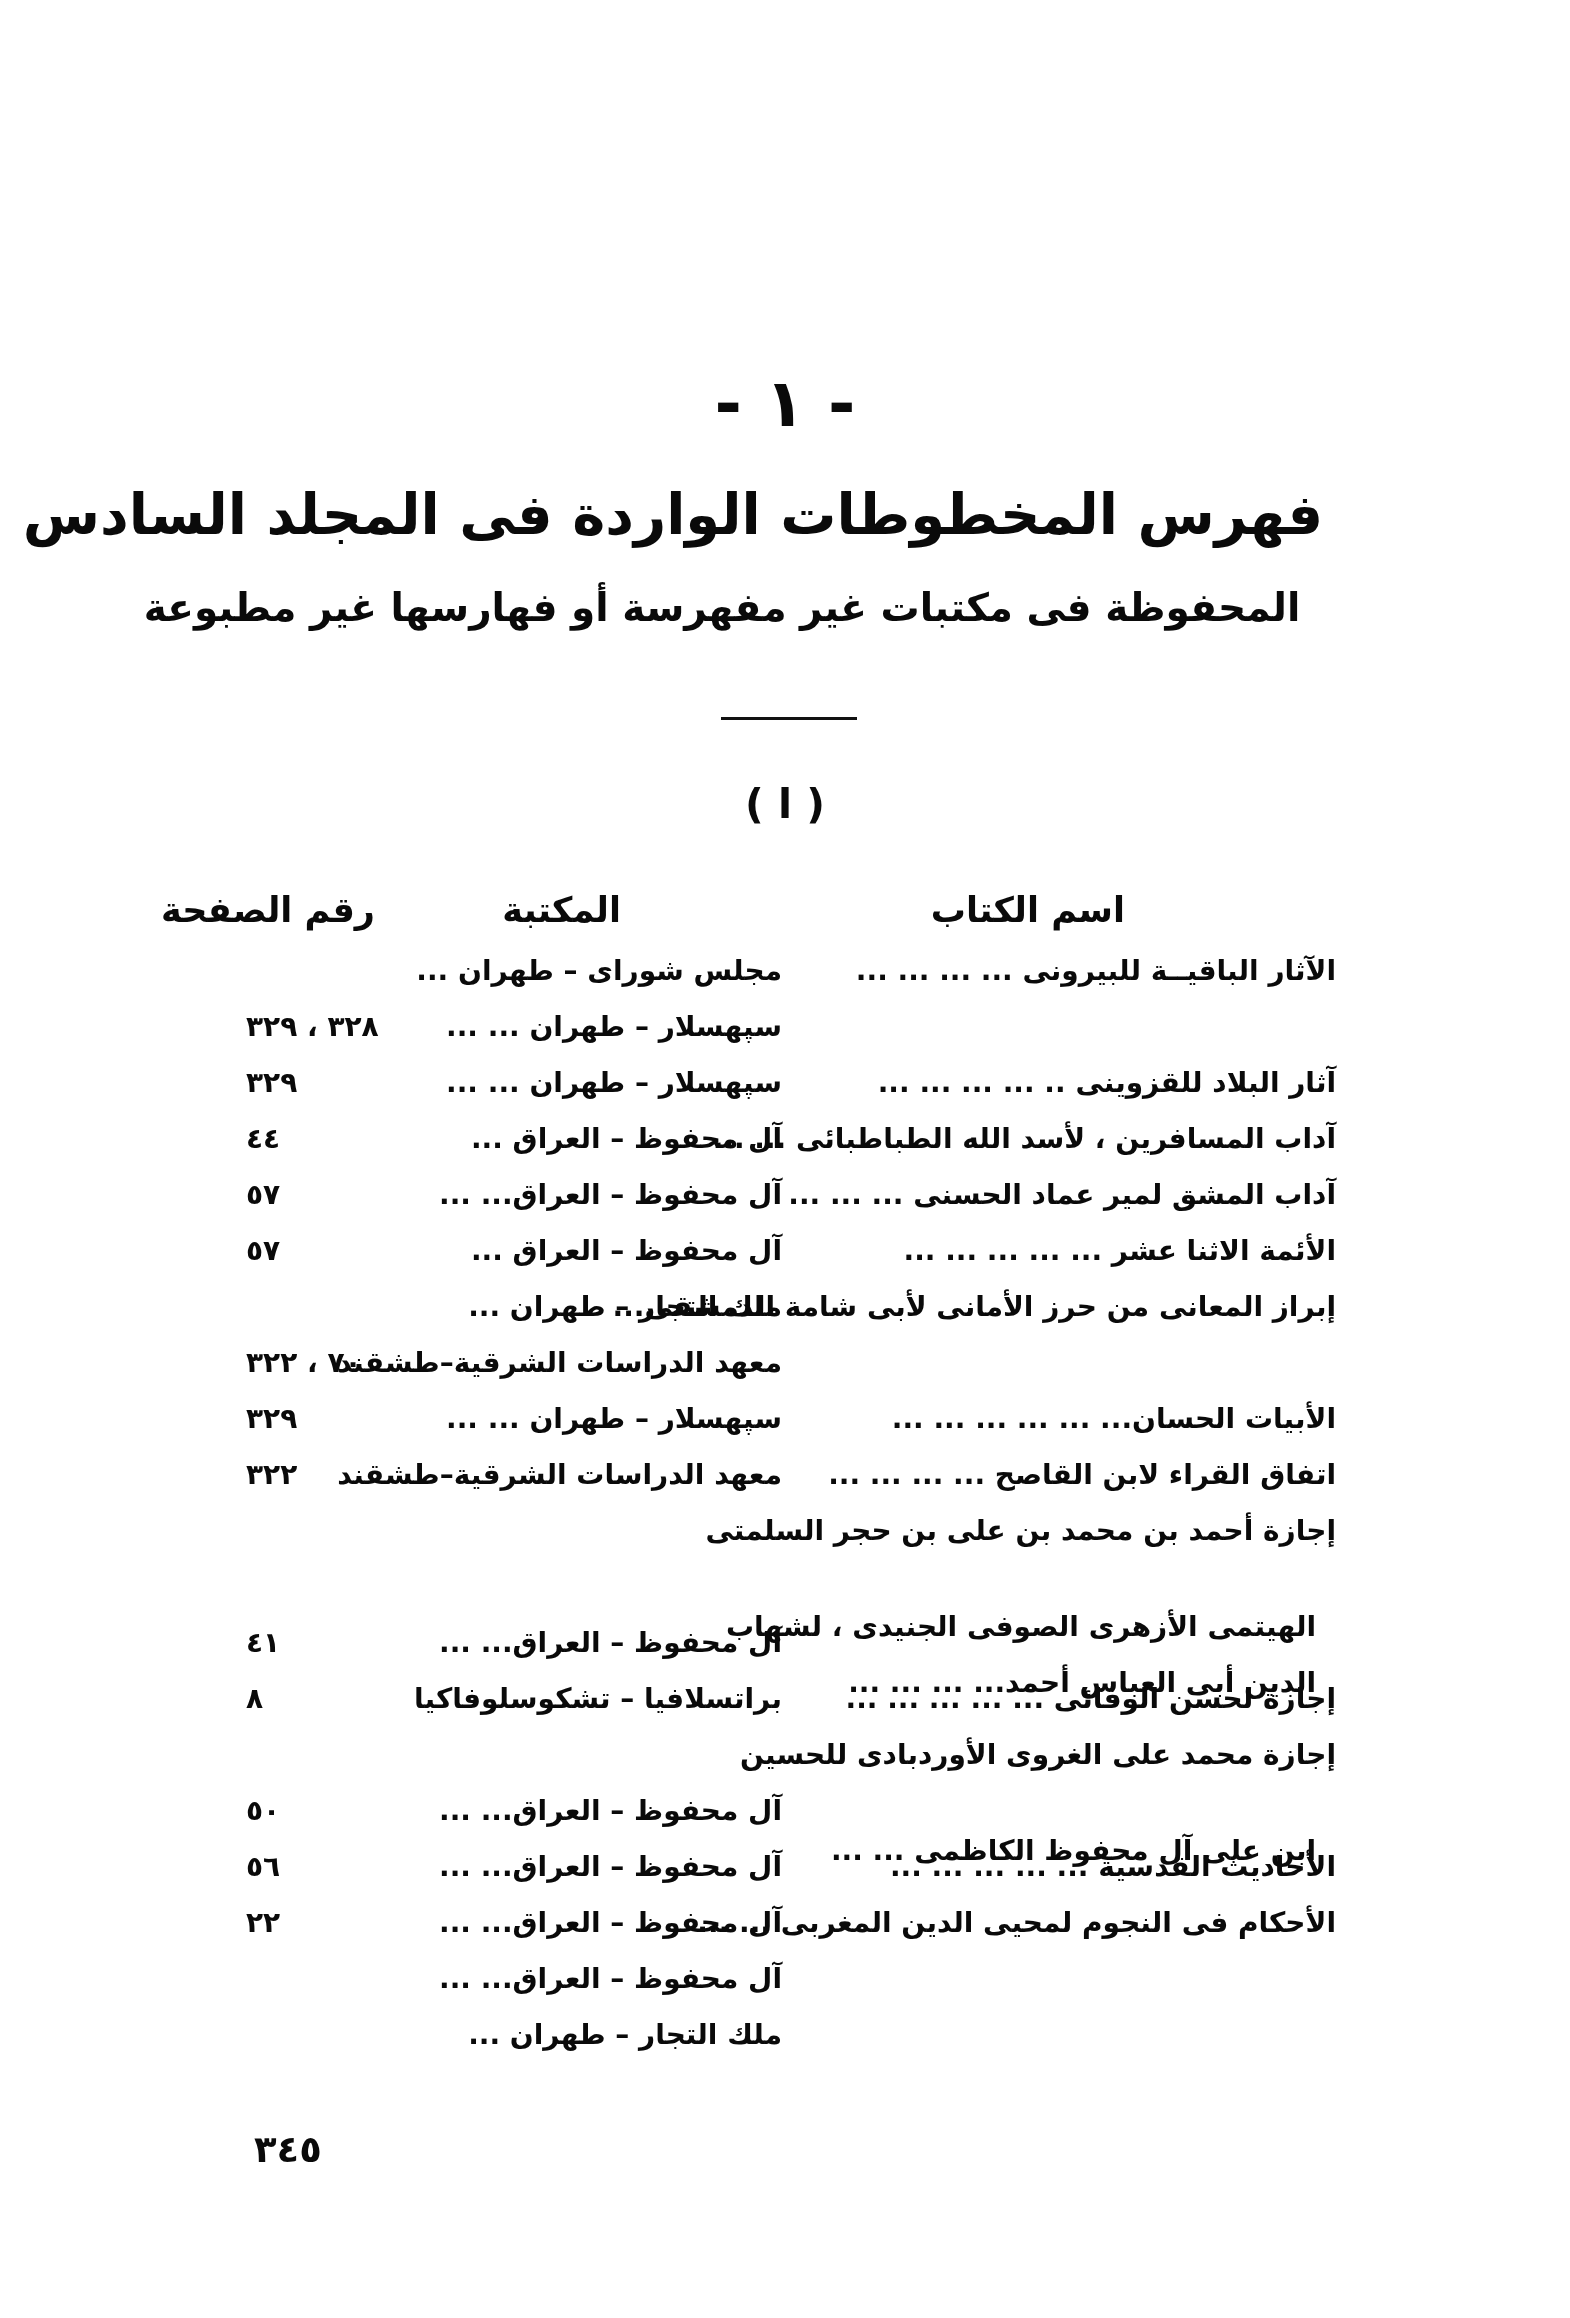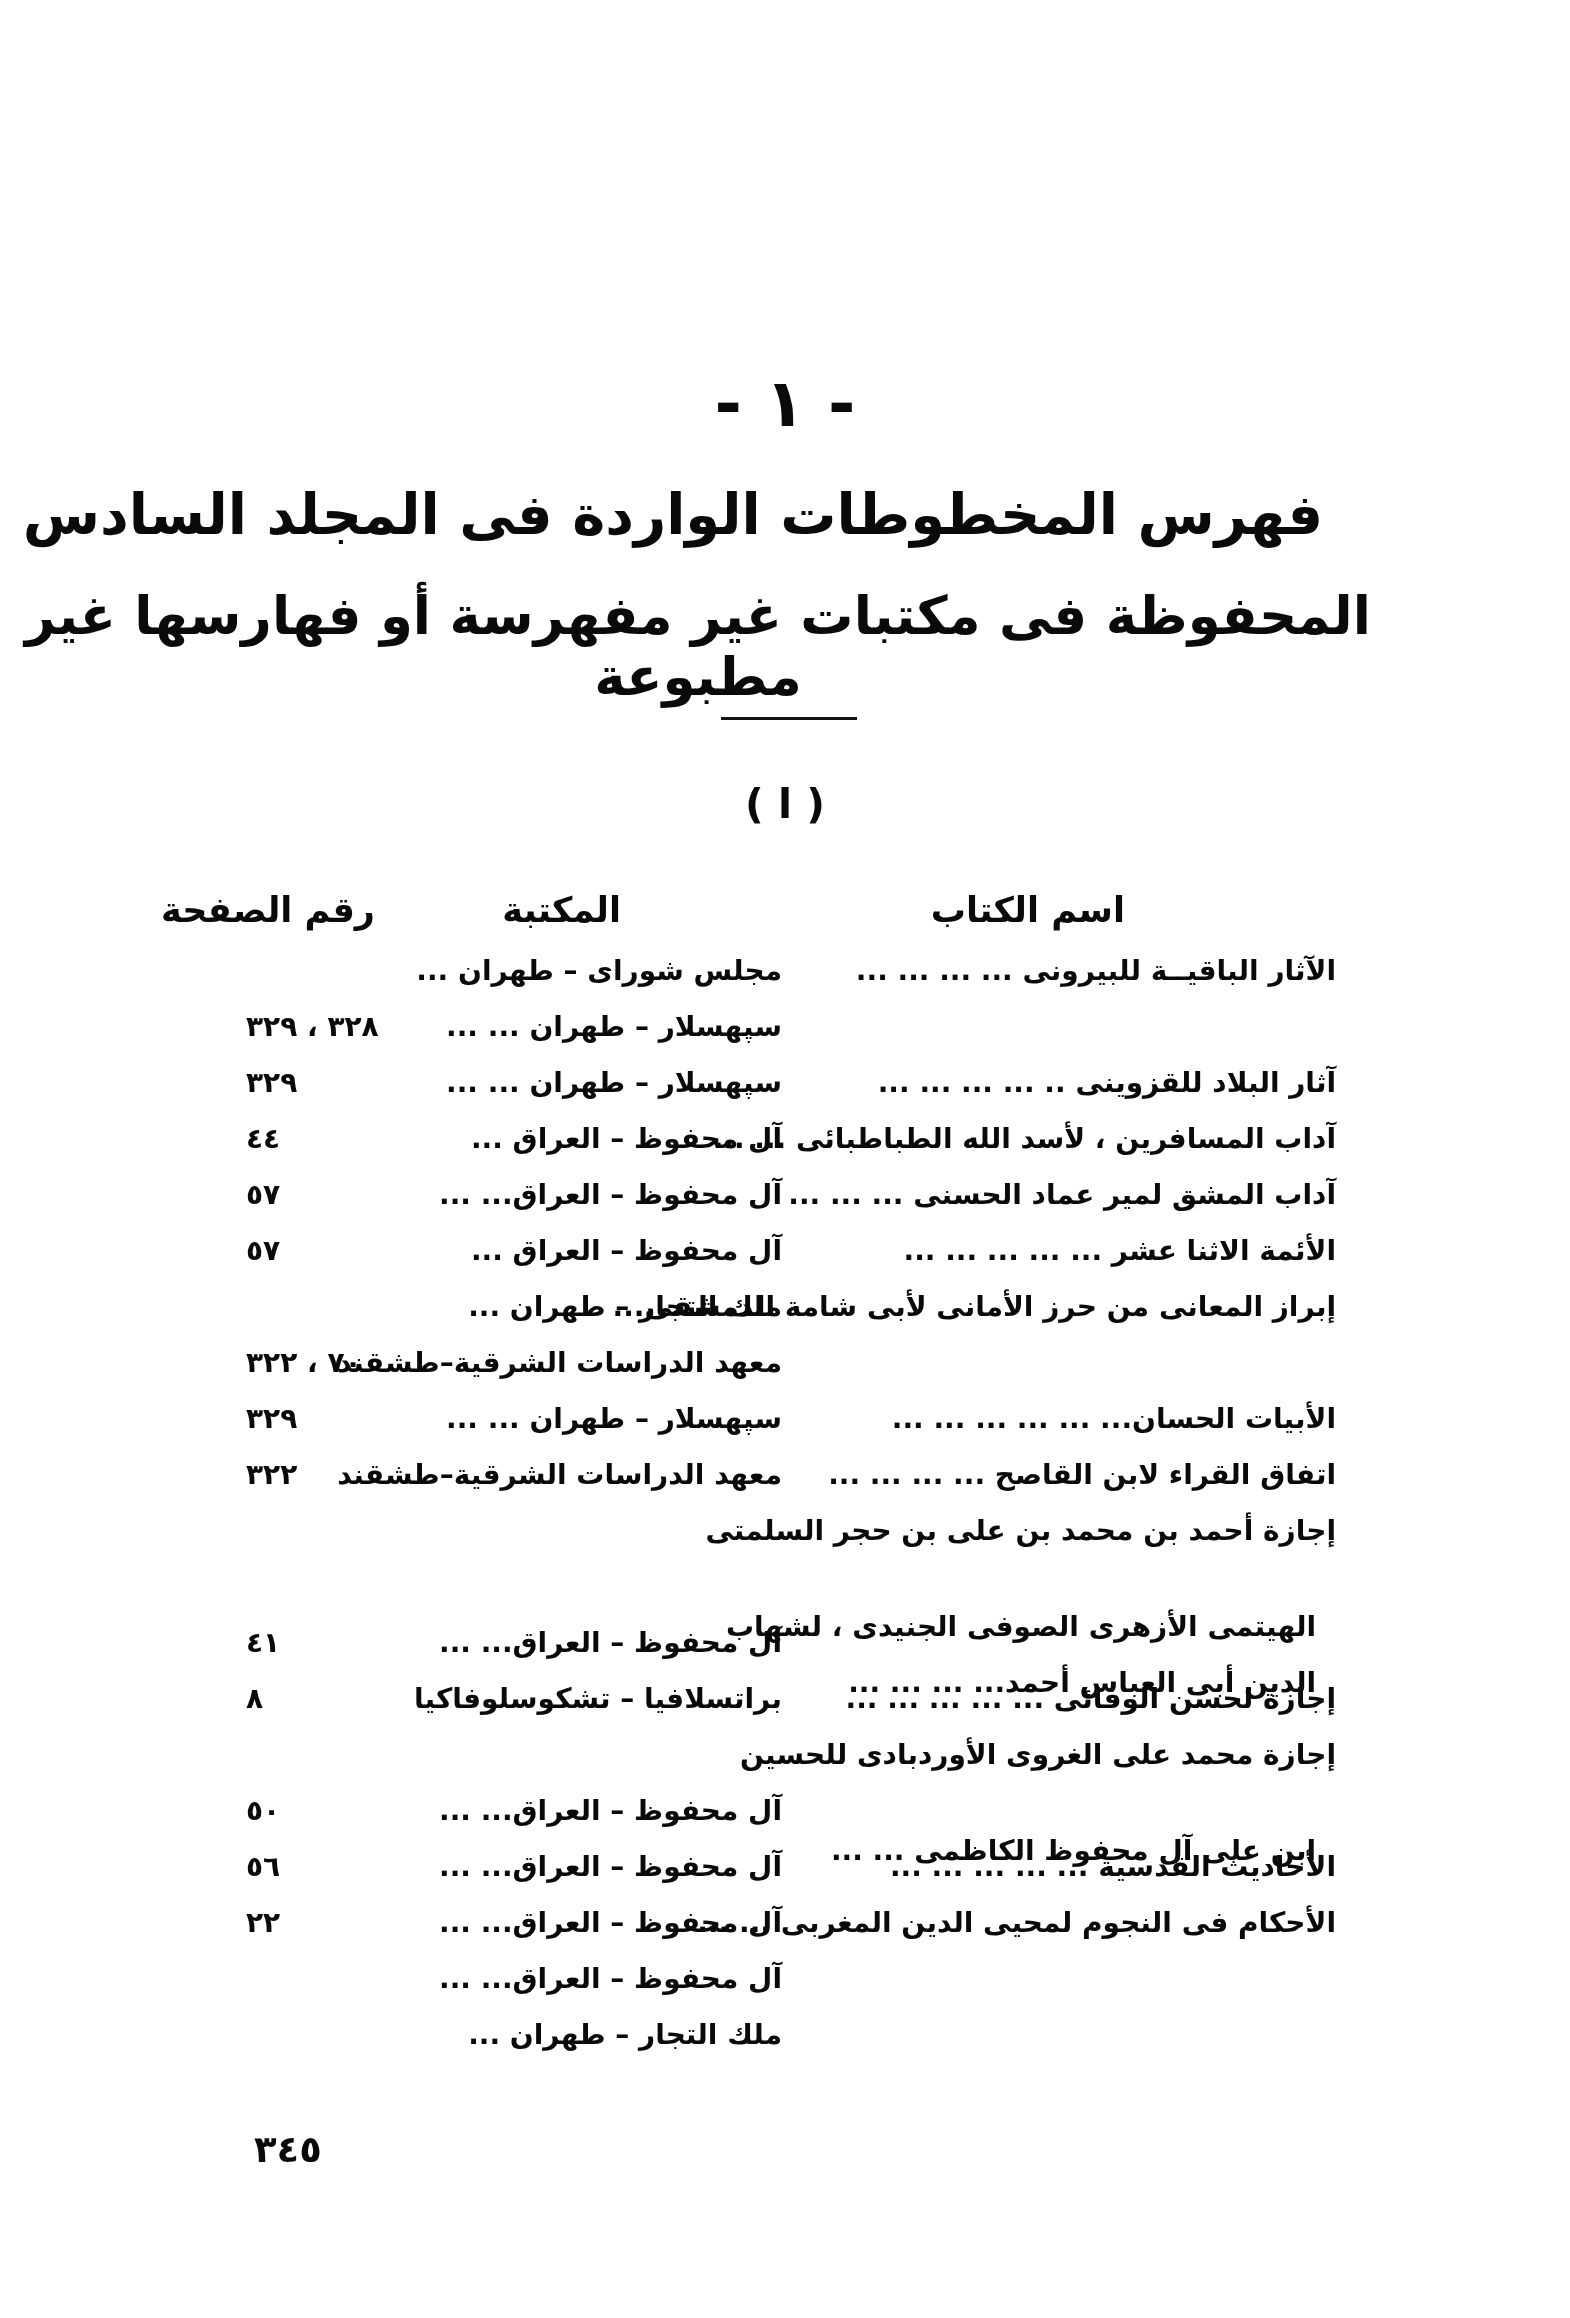--- a/index.html
+++ b/index.html
@@ -12,21 +12,21 @@
     .section-number {
       position: absolute; top: 365px; left: 0; width: 1570px; text-align: center;
       font-size: 66px; font-weight: bold; direction: ltr; letter-spacing: 15.3px;
     }
     .title {
       position: absolute; top: 482px; left: 0; width: 1346px; text-align: center;
       font-size: 56px; font-weight: bold;
     }
     .subtitle {
       position: absolute; top: 585px; left: 0; width: 1396px; text-align: center;
-      font-size: 53px; font-weight: bold;
+      font-size: 39px; font-weight: bold; padding-left: 24px;
     }
     .rule {
       position: absolute; top: 717px; left: 721px; width: 136px; height: 3.4px; background: #111;
     }
     .letter-heading {
       position: absolute; top: 780px; left: 0; width: 1570px; text-align: center;
       font-size: 41px; font-weight: bold;
     }
     .col-headers { position: absolute; top: 890px; left: 0; width: 1570px; height: 51px; }
     .col-head { position: absolute; font-size: 35px; font-weight: bold; white-space: nowrap; }

